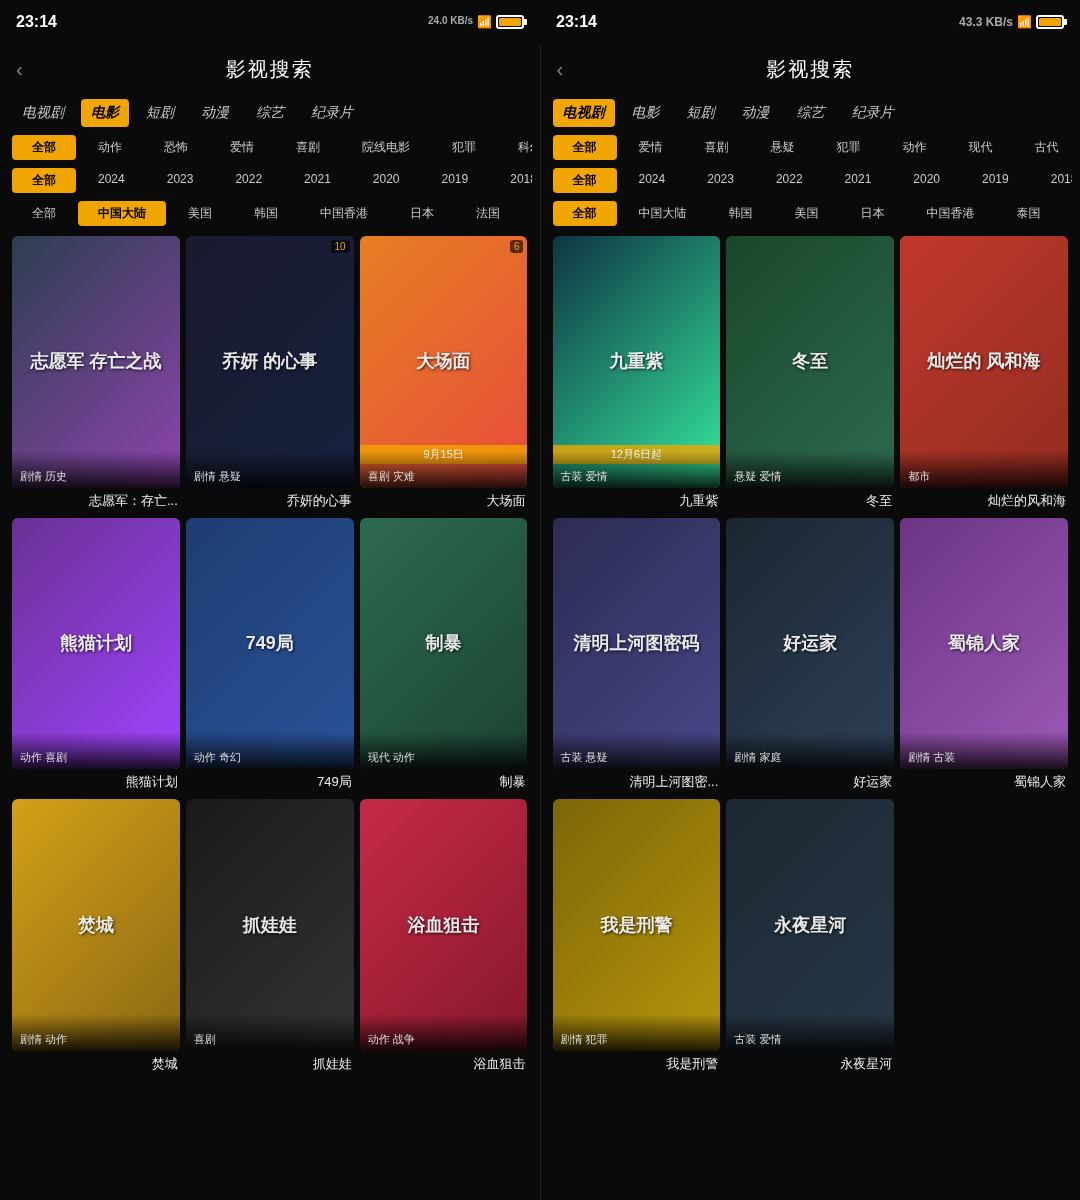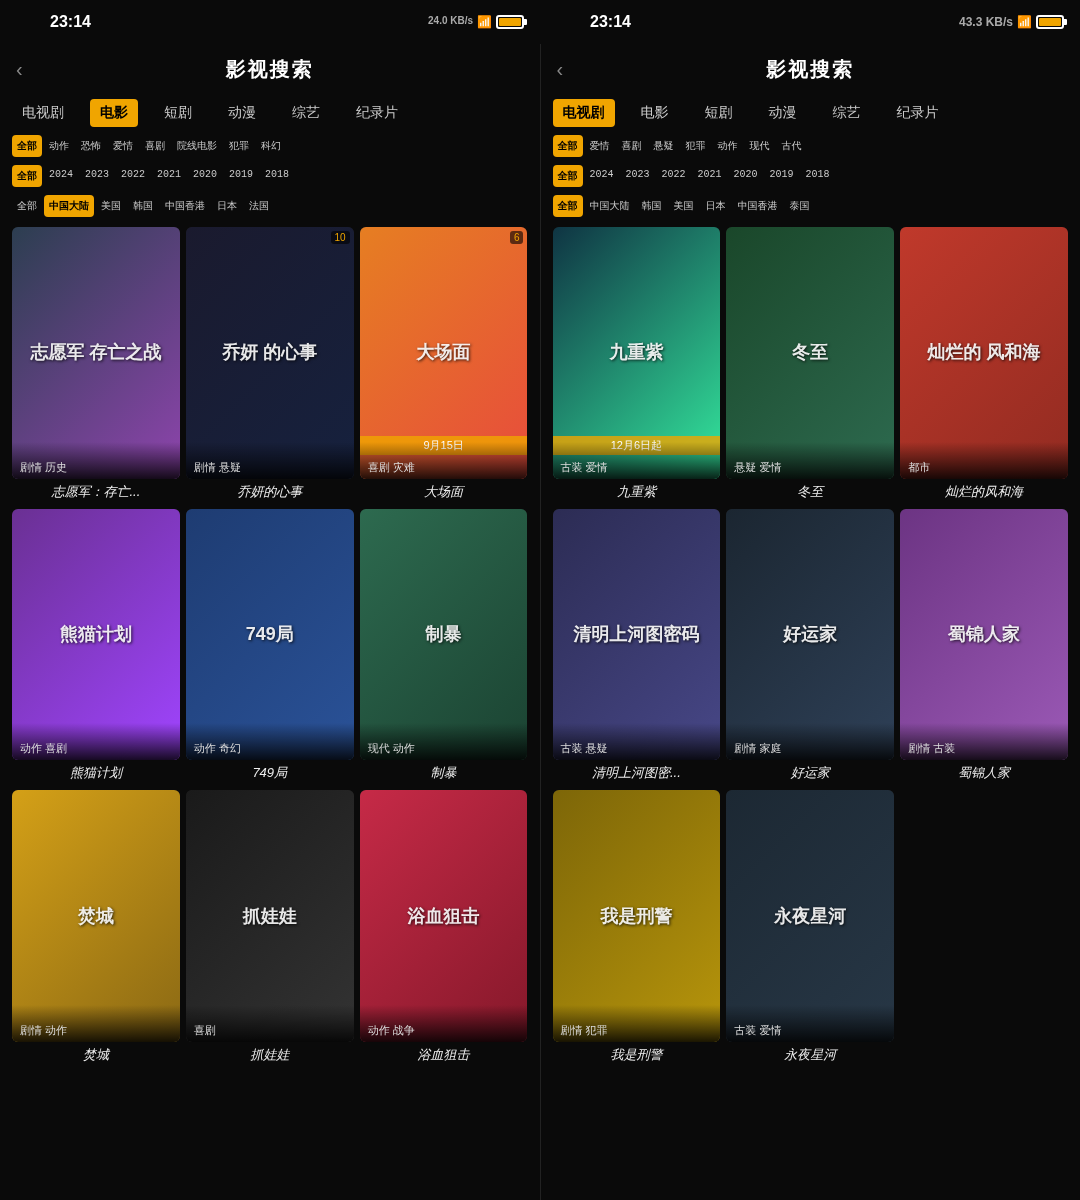--- a/index.html
+++ b/index.html
@@ -22,21 +22,20 @@
       width: 50%;
       height: 44px;
       background: #0a0a0a;
       display: flex;
       align-items: center;
       justify-content: space-between;
       padding: 0 16px;
       font-size: 15px;
       font-weight: 600;
       color: #fff;
-      margin-left: 34px;
     }
     .status-bar .time { font-weight: 700; font-size: 16px; }
     .status-bar .icons { display: flex; gap: 4px; font-size: 11px; }
     .battery {
       width: 28px; height: 14px;
       border: 2px solid #fff;
       border-radius: 3px;
       position: relative;
       display: inline-flex;
       align-items: center;
@@ -86,32 +85,33 @@
     }
     .panel-back {
       position: absolute;
       left: 8px;
       font-size: 20px;
       color: #888;
       cursor: pointer;
     }
     .panel-title {
       font-size: 20px;
-      font-weight: 700;
+      font-weight: 400;
       color: #fff;
       letter-spacing: 2px;
     }
 
     
     .filter-row {
       display: flex;
-      gap: 16px;
+      gap: 7px;
       padding: 4px 4px;
       overflow-x: hidden;
       flex-wrap: nowrap;
+      font-style: italic;
     }
     .filter-tab {
       padding: 5px 10px;
       font-size: 14px;
       border-radius: 4px;
       cursor: pointer;
       white-space: nowrap;
       color: #ccc;
       flex-shrink: 0;
     }
@@ -123,28 +123,27 @@
 
     
     .tags-row {
       display: flex;
       gap: 2px;
       padding: 4px 4px;
       overflow-x: hidden;
       flex-wrap: nowrap;
     }
     .tag {
-      padding: 4px 5px;
-      font-size: 10px;
+      padding: 4px 20px;
+      font-size: 12px;
       border-radius: 4px;
       cursor: pointer;
       white-space: nowrap;
       color: #ccc;
       flex-shrink: 0;
-      font-family: Liberation Mono, monospace;
     }
     .tag.active {
       background: #f0a500;
       color: #000;
       font-weight: 700;
     }
 
     
     .movie-grid {
       display: grid;
@@ -188,25 +187,24 @@
       background: rgba(0,0,0,0.6);
       color: #f0a500;
       font-size: 10px;
       padding: 1px 4px;
       border-radius: 3px;
     }
     .movie-title {
       font-size: 13px;
       color: #eee;
       padding: 4px 2px 2px 2px;
-      text-align: center;
+      text-align: right;
       white-space: nowrap;
       overflow: hidden;
       text-overflow: ellipsis;
-      font-style: italic;
     }
     .movie-item {
       display: flex;
       flex-direction: column;
     }
 
     
     .poster-1 { background: linear-gradient(135deg, #2c3e50, #8e44ad); }
     .poster-2 { background: linear-gradient(135deg, #1a1a2e, #16213e); }
     .poster-3 { background: linear-gradient(135deg, #e67e22, #e74c3c); }

